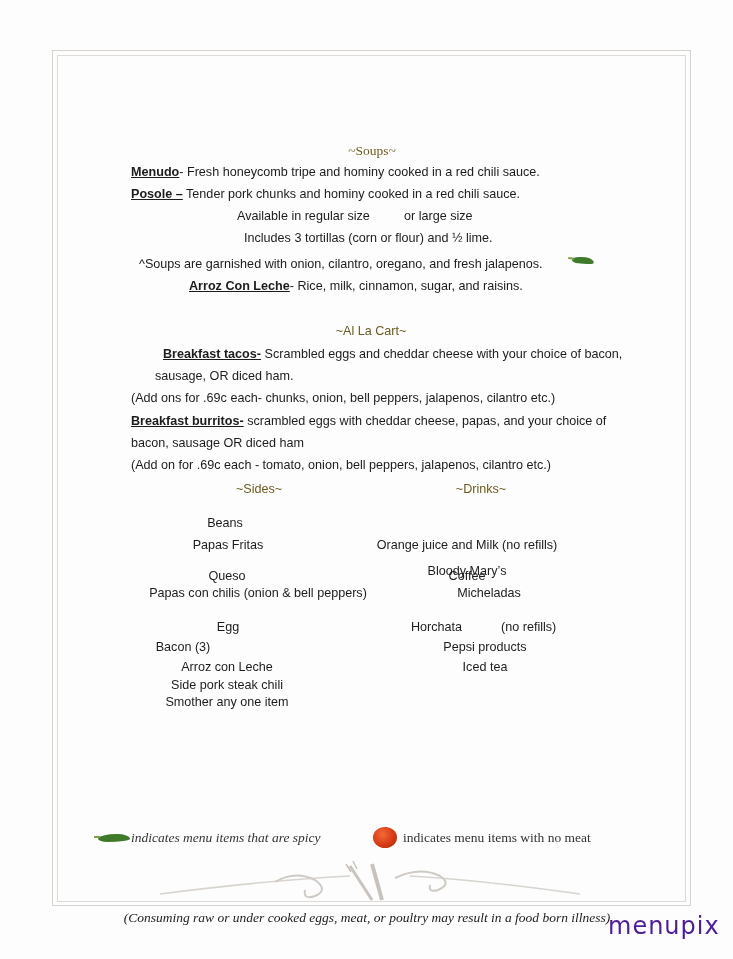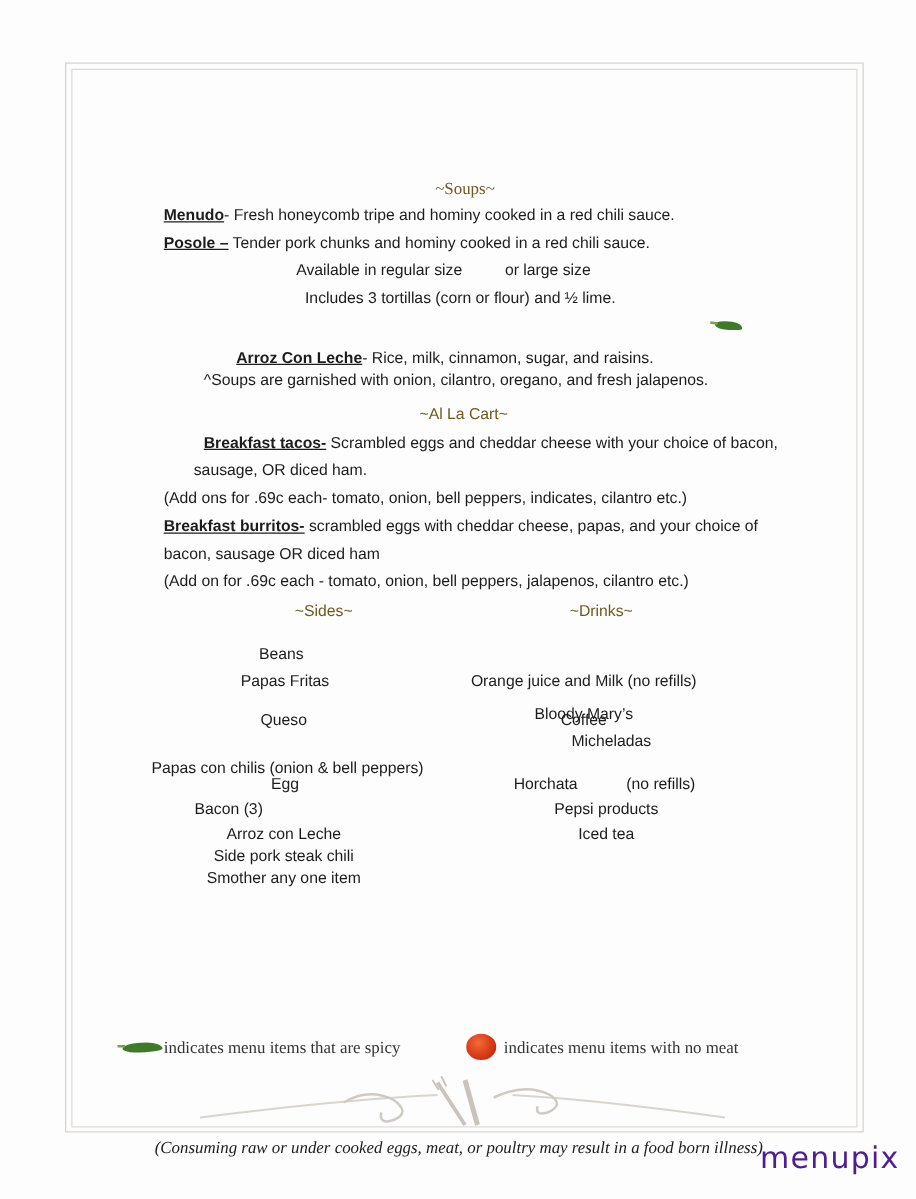--- a/index.html
+++ b/index.html
@@ -60,61 +60,61 @@
 <div class="heading serif" style="left:372px;top:143px;">~Soups~</div>
 <div class="abs" style="left:131px;top:164px;">
   <span class="b">Menudo</span><span>- Fresh honeycomb tripe and hominy cooked in a red chili sauce.</span>
 </div>
 <div class="abs" style="left:131px;top:186px;">
   <span class="b">Posole –</span><span> Tender pork chunks and hominy cooked in a red chili sauce.</span>
 </div>
 <div class="abs" style="left:213px;top:208px;margin-left:24px;">Available in regular size</div>
 <div class="abs" style="left:404px;top:208px;">or large size</div>
 <div class="abs" style="left:244px;top:230px;">Includes 3 tortillas (corn or flour) and ½ lime.</div>
-<div class="abs" style="left:163px;top:256px;margin-top:40px;">^Soups are garnished with onion, cilantro, oregano, and fresh jalapenos.</div>
+<div class="abs" style="left:139px;top:256px;">^Soups are garnished with onion, cilantro, oregano, and fresh jalapenos.</div>
 <div class="pepper" style="left:572px;top:257px;transform:rotate(8deg);"></div>
 <div class="abs" style="left:189px;top:278px;">
   <span class="b">Arroz Con Leche</span><span>- Rice, milk, cinnamon, sugar, and raisins.</span>
 </div>
 
 <div class="heading" style="left:371px;top:324px;">~Al La Cart~</div>
 <div class="abs" style="left:131px;top:346px;padding-left:32px;">
   <span class="b">Breakfast tacos-</span><span> Scrambled eggs and cheddar cheese with your choice of bacon,</span>
 </div>
 <div class="abs" style="left:131px;top:368px;margin-left:24px;">sausage, OR diced ham.</div>
-<div class="abs" style="left:131px;top:390px;">(Add ons for .69c each- tomato, onion, bell peppers, indicates, cilantro etc.)</div>
+<div class="abs" style="left:131px;top:390px;">(Add ons for .69c each- chunks, onion, bell peppers, jalapenos, cilantro etc.)</div>
 <div class="abs" style="left:131px;top:413px;">
   <span class="b">Breakfast burritos-</span><span> scrambled eggs with cheddar cheese, papas, and your choice of</span>
 </div>
 <div class="abs" style="left:131px;top:435px;">bacon, sausage OR diced ham</div>
 <div class="abs" style="left:131px;top:457px;"> (Add on for .69c each - tomato, onion, bell peppers, jalapenos, cilantro etc.)</div>
 
 <div class="heading" style="left:259px;top:482px;">~Sides~</div>
 <div class="abs c" style="left:225px;top:515px;">Beans</div>
 <div class="abs c" style="left:228px;top:537px;">Papas Fritas</div>
 <div class="abs c" style="left:227px;top:568px;">Queso</div>
-<div class="abs c" style="left:230px;top:585px;margin-top:21px;">Papas con chilis (onion &amp; bell peppers)</div>
+<div class="abs c" style="left:258px;top:585px;">Papas con chilis (onion &amp; bell peppers)</div>
 <div class="abs c" style="left:228px;top:619px;">Egg</div>
 <div class="abs c" style="left:183px;top:639px;">Bacon (3)</div>
 <div class="abs c" style="left:227px;top:659px;">Arroz con Leche</div>
 <div class="abs c" style="left:227px;top:677px;">Side pork steak chili</div>
 <div class="abs c" style="left:227px;top:694px;text-align:center;">Smother any one item</div>
 
 <div class="heading" style="left:481px;top:482px;">~Drinks~</div>
 <div class="abs c" style="left:467px;top:515px;margin-top:48px;">Bloody Mary’s</div>
 <div class="abs c" style="left:467px;top:537px;">Orange juice and Milk (no refills)</div>
 <div class="abs c" style="left:467px;top:568px;">Coffee</div>
 <div class="abs c" style="left:489px;top:585px;">Micheladas</div>
 <div class="abs" style="left:411px;top:619px;">Horchata</div>
 <div class="abs" style="left:501px;top:619px;">(no refills)</div>
 <div class="abs c" style="left:485px;top:639px;">Pepsi products</div>
 <div class="abs c" style="left:485px;top:659px;">Iced tea</div>
 
 <div class="pepper" style="left:98px;top:834px;width:32px;height:8px;"></div>
-<div class="legend-text" style="left:131px;top:830px;">indicates menu items that are spicy</div>
+<div class="legend-text" style="left:131px;top:830px;font-style:italic;">indicates menu items that are spicy</div>
 <div class="tomato" style="left:373px;top:827px;"></div>
 <div class="legend-text" style="left:403px;top:830px;">indicates menu items with no meat</div>
 
 <svg class="flourish" width="440" height="45" viewBox="0 0 440 45">
   <path d="M10 36 Q120 22 200 18" stroke="#d8d4cf" stroke-width="1.5" fill="none"></path>
   <path d="M430 36 Q330 22 260 18" stroke="#d8d4cf" stroke-width="1.5" fill="none"></path>
   <path d="M125 24 q20 -12 40 -2 q14 10 0 16 q-12 4 -10 -6" stroke="#cfcac4" stroke-width="2" fill="none"></path>
   <path d="M245 20 q25 -12 45 -2 q12 8 -2 14 q-10 3 -8 -5" stroke="#cfcac4" stroke-width="2" fill="none"></path>
   <line x1="200" y1="8" x2="222" y2="42" stroke="#c8c3bd" stroke-width="3"></line>
   <line x1="196" y1="6" x2="201" y2="14" stroke="#c8c3bd" stroke-width="1.5"></line>

